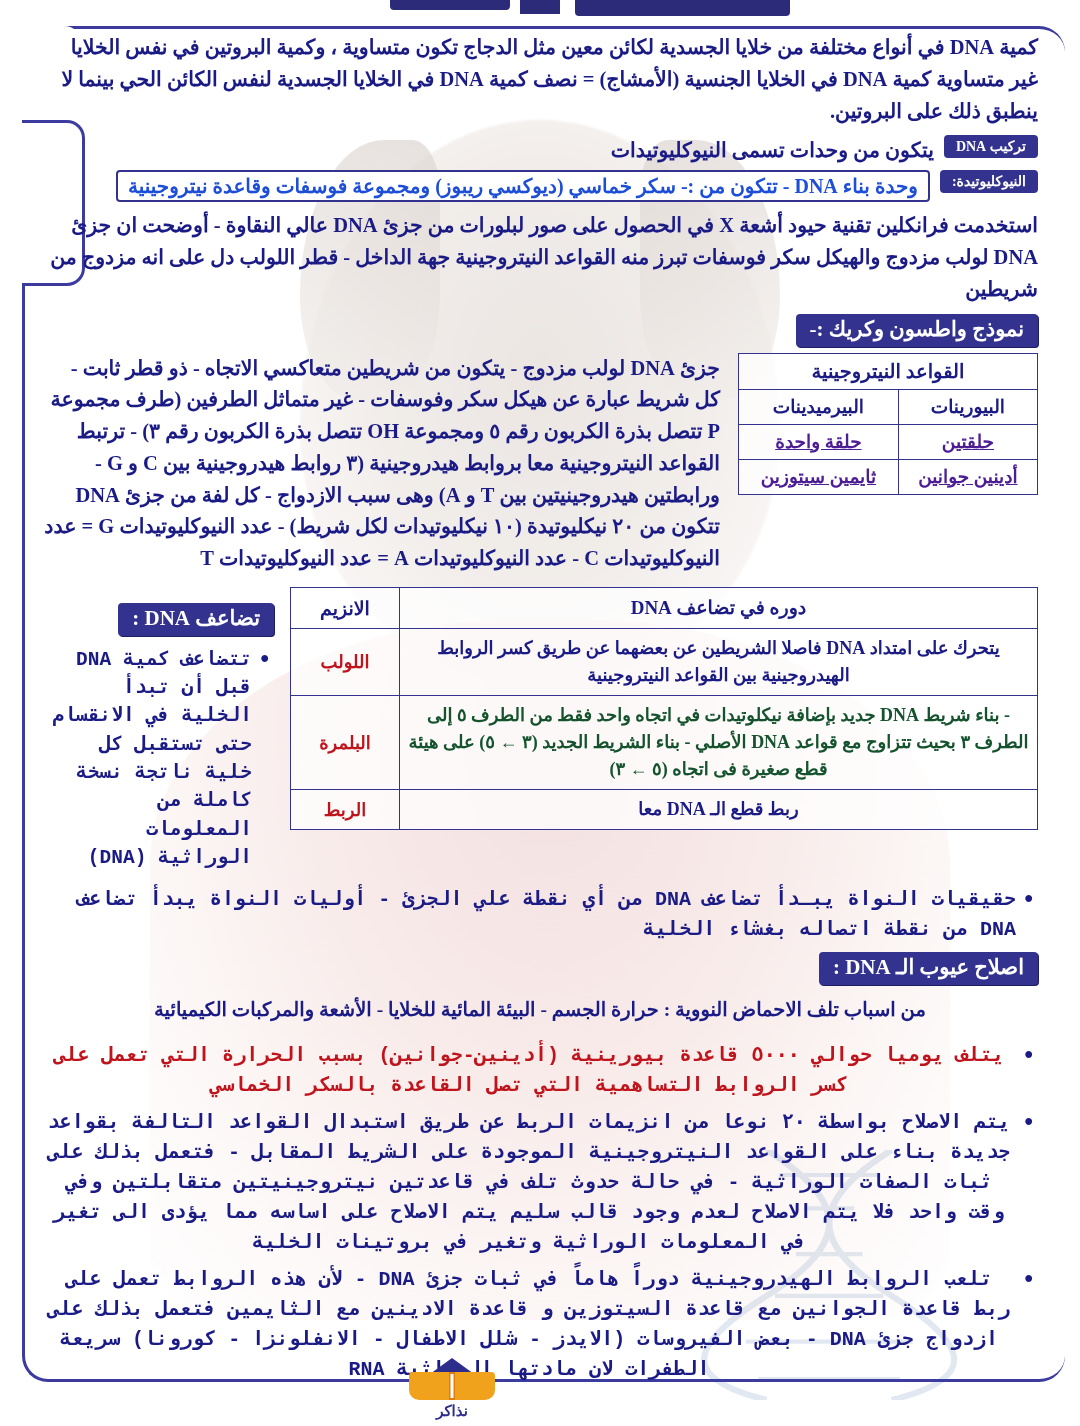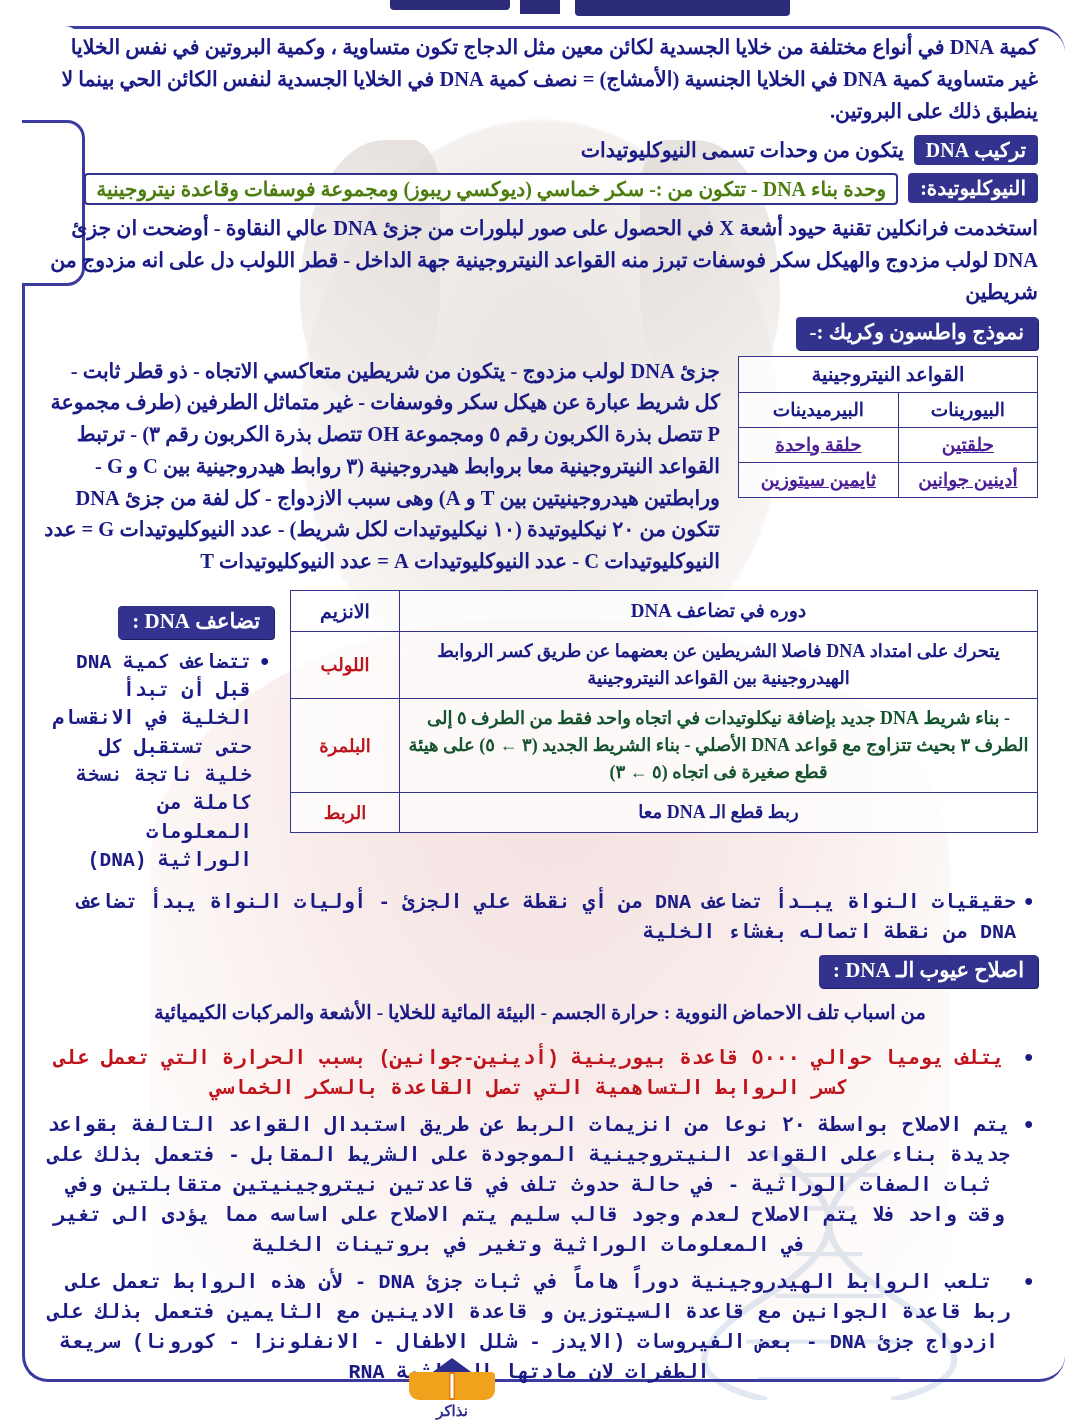--- a/index.html
+++ b/index.html
@@ -78,26 +78,26 @@
   .head-row{display:flex;justify-content:flex-start;}
 
   .para{
     font-size:20.5px;font-weight:bold;line-height:1.55;
     color:#1b1b86;text-align:right;margin:2px 0 8px 0;
   }
 
   
   .inline-box{
     display:inline-block;border:2px solid #33338f;border-radius:4px;
-    background:#fff;color:#4d7c0f;font-weight:bold;font-size:20px;
+    background:#fff;color:#1d4ed8;font-weight:bold;font-size:20px;
     padding:2px 10px;vertical-align:middle;
   }
   .lbl-chip{
     display:inline-block;background:#33338f;color:#fff;font-weight:bold;
-    font-size:20px;padding:3px 12px;border-radius:4px;vertical-align:middle;
+    font-size:14px;padding:3px 12px;border-radius:4px;vertical-align:middle;
   }
   .row-inline{display:flex;align-items:flex-start;gap:10px;margin:4px 0 8px 0;flex-wrap:wrap;}
   .row-inline .txt{font-size:20.5px;font-weight:bold;color:#1b1b86;padding-top:3px;}
 
   
   .cols{display:flex;gap:18px;align-items:flex-start;}
   .col-text{flex:1;}
   .col-table{flex:0 0 auto;}
 
   table{border-collapse:collapse;background:rgba(255,255,255,.75);}

